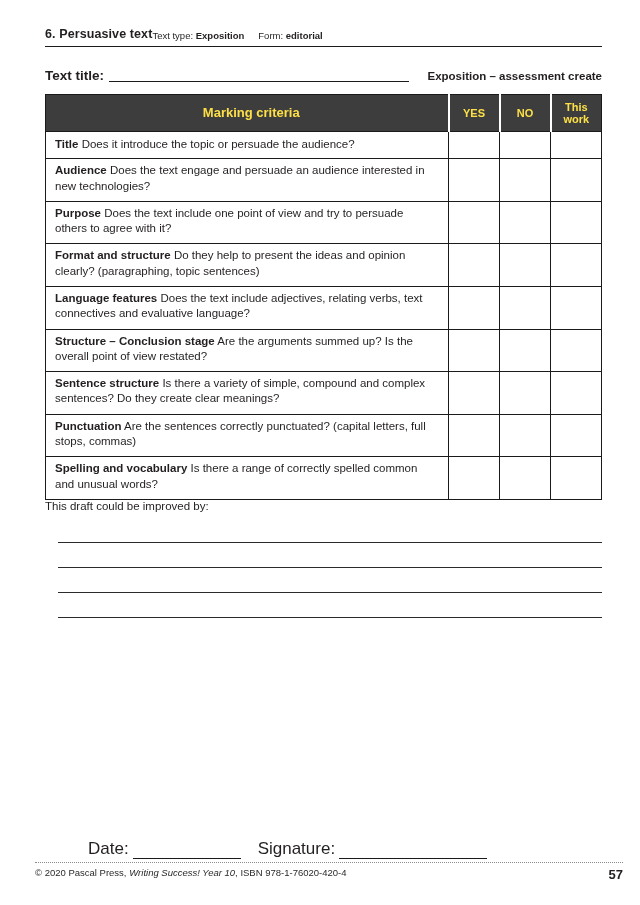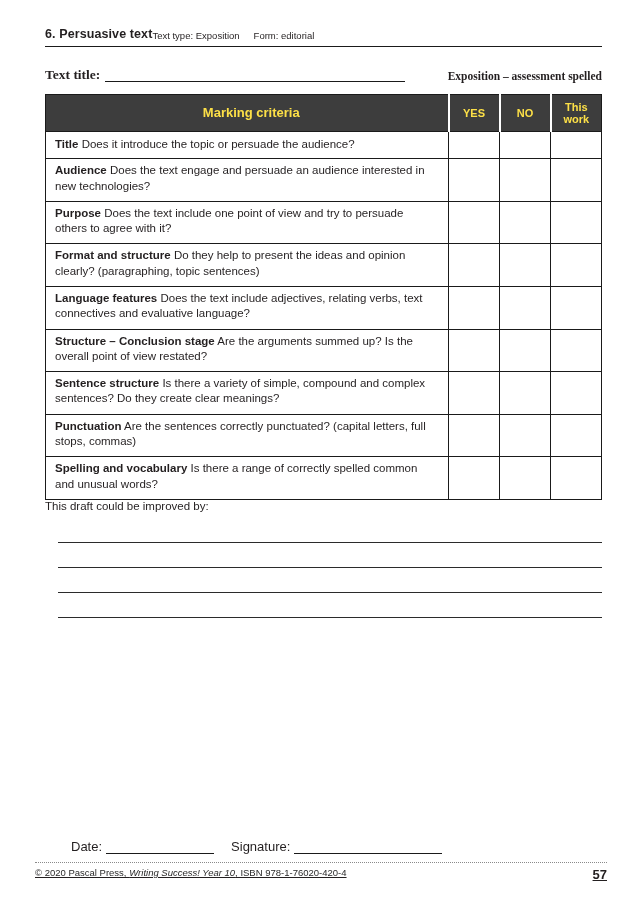--- a/index.html
+++ b/index.html
@@ -15,25 +15,25 @@
 
   
   .topbar {
     margin-top:27px;
     display:flex; justify-content:flex-start; align-items:flex-end;
     border-bottom:1.6px solid #1a1a1a;
     padding-bottom:5px;
   }
   .section-title { font-weight:bold; font-size:12.5px; letter-spacing:.1px; }
   .meta { font-size:9.5px; }
-  .meta b { font-weight:normal; }
+  .meta b { font-weight:bold; }
   .meta .gap { display:inline-block; width:14px; }
 
   
-  .titlebar { margin-top:20px; display:flex; align-items:flex-end;font-family:Liberation Serif, serif; }
+  .titlebar { margin-top:20px; display:flex; align-items:flex-end; }
   .texttitle-label { font-weight:bold; font-size:13.5px; white-space:nowrap; }
   .title-line { flex:1; border-bottom:1.6px solid #1a1a1a; height:15px; margin:0 12px 1px 5px; max-width:300px; }
   .rubric-title { font-weight:bold; font-size:11.5px; white-space:nowrap; margin-left:auto; padding-bottom:1px; }
 
   
   table.rubric {
     width:100%; margin-top:11px;
     border-collapse:collapse;
     border:1.6px solid #1a1a1a;
   }
@@ -67,55 +67,55 @@
   .writing-line {
     border-top:1.6px solid #2b2b2b;
     margin-left:13px;
     height:0;
   }
   .writing-line.first { margin-top:30px; }
   .writing-line + .writing-line { margin-top:24px; }
 
   
   .signoff {
-    position:absolute; left:28px; top:839px;
+    position:absolute; left:45px; top:839px;
     display:flex; align-items:flex-end;
-    font-size:13px;
+    font-size:17px;
     padding-left:43px;
   }
   .signoff .lbl { white-space:nowrap; }
   .date-line { display:inline-block; width:108px; border-bottom:1.4px solid #1a1a1a; height:12px; margin-left:4px; }
   .sig-gap { display:inline-block; width:17px; }
   .sig-line { display:inline-block; width:148px; border-bottom:1.4px solid #1a1a1a; height:12px; margin-left:4px; }
 
   
   .footer {
-    position:absolute; left:35px; right:33px; top:862px;
+    position:absolute; left:35px; right:17px; top:862px;
     border-top:1.5px dotted #8a8a8a;
     padding-top:4px;
-    display:flex; justify-content:space-between; align-items:flex-start;text-decoration:underline;
+    display:flex; justify-content:space-between; align-items:flex-start;
   }
   .footer-text { font-size:9.5px; color:#2a2a2a; }
   .footer-text i { font-style:italic; }
   .page-number { font-size:13px; font-weight:bold; }
 </style>
 </head>
 <body>
 
 <div class="content">
 
   <div class="topbar">
     <span class="section-title">6. Persuasive text</span>
     <span class="meta"><span>Text type:</span> <b>Exposition</b><span class="gap"></span><span>Form:</span> <b>editorial</b></span>
   </div>
 
   <div class="titlebar">
     <span class="texttitle-label">Text title:</span>
     <span class="title-line"></span>
-    <span class="rubric-title">Exposition – assessment spelled</span>
+    <span class="rubric-title">Exposition – assessment create</span>
   </div>
 
   <table class="rubric">
     <thead>
       <tr>
         <th class="crit-head">Marking criteria</th>
         <th class="yn-head">YES</th>
         <th class="yn-head">NO</th>
         <th class="nw-head">This work</th>
       </tr>

